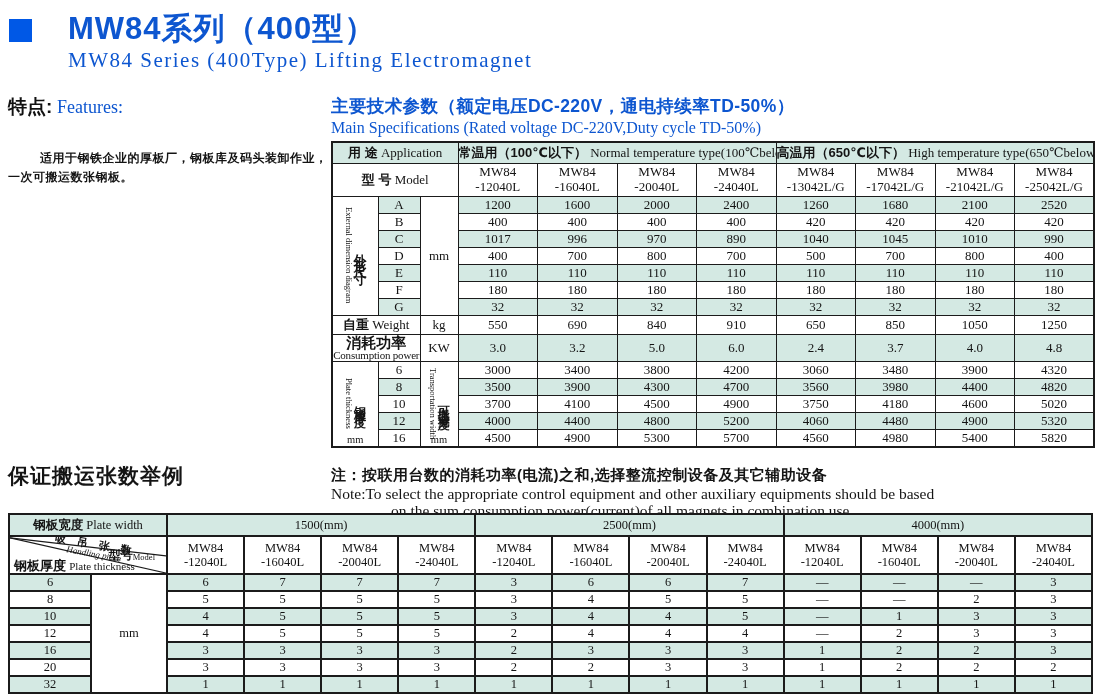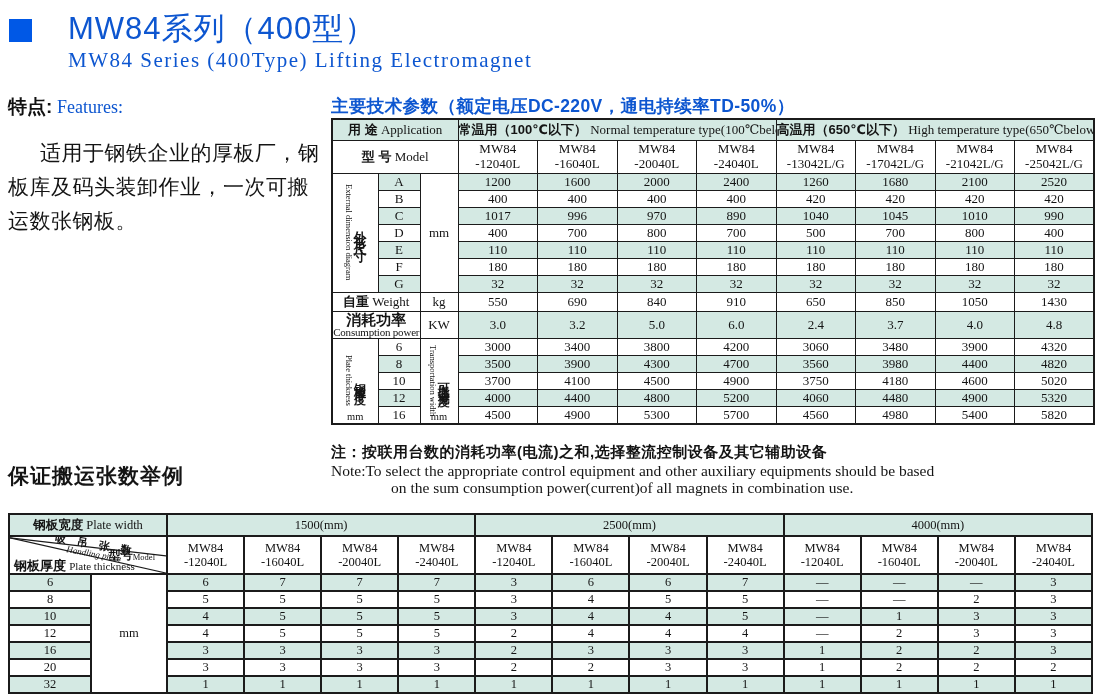--- a/index.html
+++ b/index.html
@@ -13,30 +13,30 @@
     width:1101px;height:698px;position:relative;overflow:hidden;
     color:#141414;
     font-family:"Liberation Serif","DejaVu Serif",serif;
   }
   .cnb{font-family:"Liberation Sans","DejaVu Sans",sans-serif;font-weight:bold}
   .ser{font-family:"Liberation Serif","DejaVu Serif",serif}
 
   
   .hdr-square{position:absolute;left:9px;top:19px;width:23px;height:23px;background:#0058e6}
   .hdr-title-cn{position:absolute;left:68px;top:8px;font-size:31px;color:var(--blue);
-    font-family:"Liberation Sans","DejaVu Sans",sans-serif;font-weight:normal;letter-spacing:1px}
+    font-family:"Liberation Sans","DejaVu Sans",sans-serif;font-weight:bold;letter-spacing:1px}
   .hdr-title-en{position:absolute;left:68px;top:48px;font-size:21px;color:var(--blue);letter-spacing:1.5px}
 
   
   .features{position:absolute;left:8px;top:94px;width:322px}
   .feat-head{font-size:19px}
   .feat-head .cn{font-family:"Liberation Sans","DejaVu Sans",sans-serif;font-weight:bold;color:#111}
   .feat-head .en{color:var(--blue);font-size:18px}
-  .feat-cn{margin-top:16px;font-family:"Liberation Sans","DejaVu Sans",sans-serif;font-weight:400;
-    font-size:21px;line-height:1.62;text-indent:32px;letter-spacing:0.5px}
+  .feat-cn{margin-top:29px;font-family:"Liberation Sans","DejaVu Sans",sans-serif;font-weight:700;
+    font-size:12px;line-height:1.62;text-indent:32px;letter-spacing:0.5px}
   .feat-en{margin-top:15px;font-size:17px;line-height:1.33;text-indent:28px;letter-spacing:0.3px}
 
   
   .specs{position:absolute;left:331px;top:94px;width:766px}
   .spec-title-cn{font-size:17.5px;color:var(--blue);font-family:"Liberation Sans","DejaVu Sans",sans-serif;
     font-weight:bold;letter-spacing:0.4px;white-space:nowrap}
   .spec-title-en{font-size:16px;color:var(--blue);margin-top:1px;margin-bottom:4px;white-space:nowrap}
 
   table{border-collapse:collapse;table-layout:fixed;background:#fff}
   td{border:1.5px solid var(--line);text-align:center;vertical-align:middle;overflow:hidden;white-space:nowrap}
@@ -118,20 +118,21 @@
 <div class="features">
   <div class="feat-head">
     <span class="cn">特点:</span>
     <span class="en">Features:</span>
   </div>
   <p class="feat-cn">适用于钢铁企业的厚板厂，钢板库及码头装卸作业，一次可搬运数张钢板。</p>
 </div>
 
 <div class="specs">
   <div class="spec-title-cn">主要技术参数（额定电压DC-220V，通电持续率TD-50%）</div>
+  <div class="spec-title-en">Main Specifications (Rated voltage DC-220V,Duty cycle TD-50%)</div>
 
   <table id="spec-table">
     <colgroup>
         <col style="width:46px">
         <col style="width:42px">
         <col style="width:38px">
       </colgroup>
     <tbody id="spec-head">
       <tr class="t1-h1">
         <td colspan="3">
@@ -279,21 +280,21 @@
           <span class="ser">Weight</span>
         </td>
         <td class="unitcell white">kg</td>
       <td class="num">550</td>
           <td class="num">690</td>
           <td class="num">840</td>
           <td class="num">910</td>
           <td class="num">650</td>
           <td class="num">850</td>
           <td class="num">1050</td>
-          <td class="num">1430</td>
+          <td class="num">1250</td>
         </tr>
       <tr class="power-row" id="t1-power-row">
         <td colspan="2" class="rowlabel white power-label">
           <div class="cnb">消耗功率</div>
           <div class="ser">Consumption power</div>
         </td>
         <td class="unitcell white">KW</td>
       <td class="num">3.0</td>
           <td class="num">3.2</td>
           <td class="num">5.0</td>

